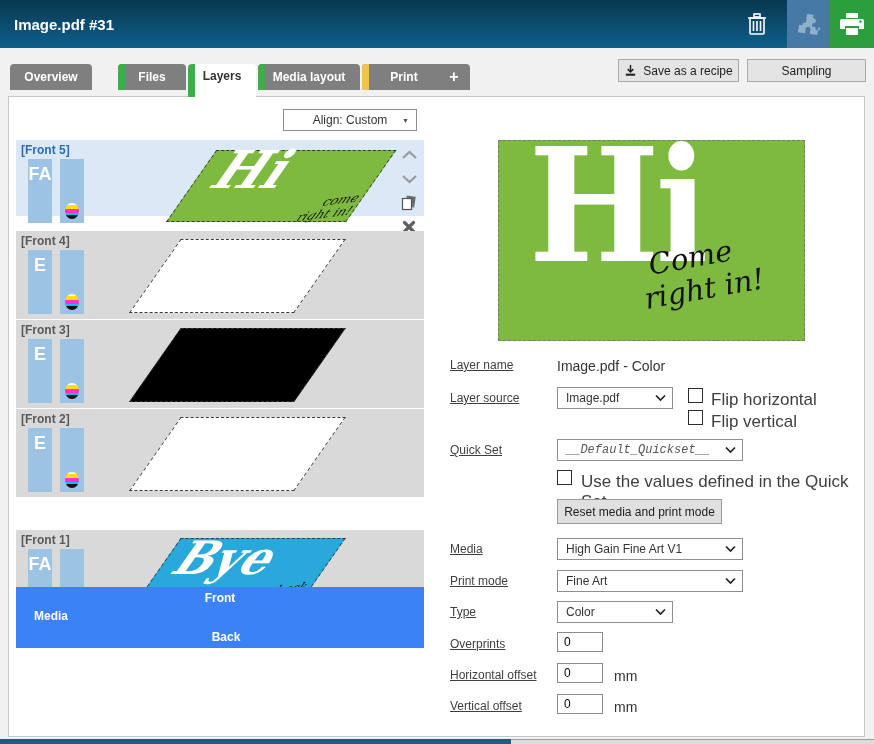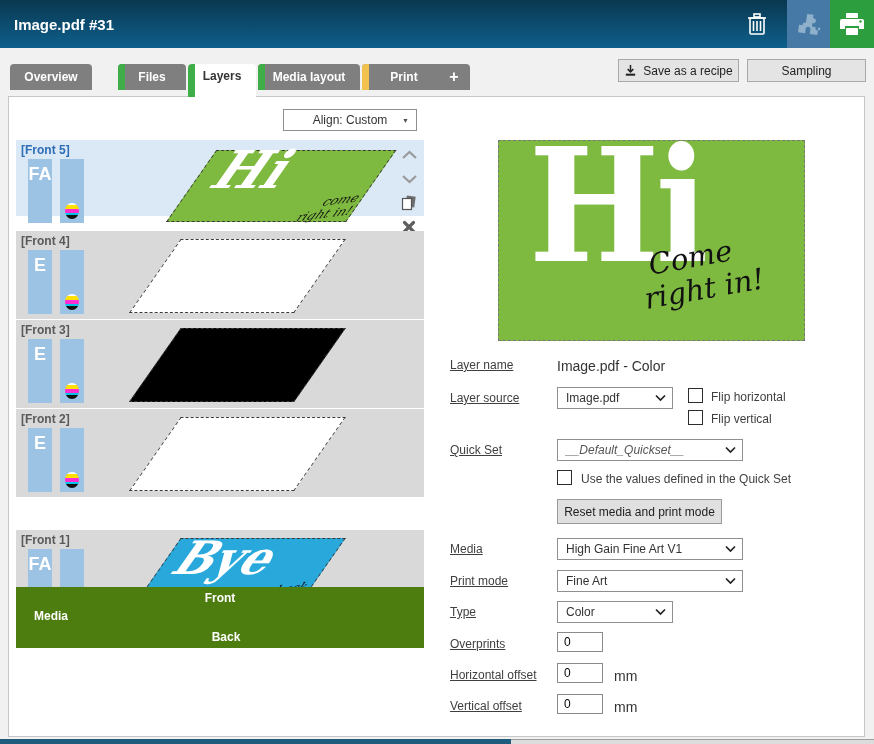--- a/index.html
+++ b/index.html
@@ -73,21 +73,21 @@
                     font-weight:bold; color:#fff; font-size:52px; }
   .thumb-script { position:absolute; right:2px; bottom:1px; font-family:"DejaVu Serif", serif;
                   font-style:italic; font-size:12px; color:#111; text-align:right;
                   transform:rotate(-8deg); line-height:1.05; white-space:pre-line; }
 
   .row-tools { position:absolute; right:3px; top:5px; width:24px; display:flex;
                flex-direction:column; align-items:center; gap:5px; }
   .tool { width:20px; height:19px; display:flex; align-items:center; justify-content:center; cursor:pointer; }
 
   
-  .media-bar { position:absolute; left:16px; top:587px; width:408px; height:61px; background:#4d7c0f; z-index:2; }
+  .media-bar { position:absolute; left:16px; top:587px; width:408px; height:61px; background:#3b82f6; z-index:2; }
   .media-bar div { position:absolute; color:#fff; font-weight:bold; font-size:12px; }
   .mb-front { top:4px; left:0; width:100%; text-align:center; }
   .mb-media { top:22px; left:18px; }
   .mb-back  { bottom:4px; left:0; width:100%; text-align:center;padding-left:12px; }
 
   
   .preview { position:absolute; left:498px; top:140px; width:307px; height:201px;
              background:#7fba40; border:1px dashed #777; z-index:2; }
   .pv-headline { position:absolute; left:30px; top:-28px; font-family:"DejaVu Serif", serif;
                  font-weight:bold; font-size:150px; color:#fff; letter-spacing:-4px;
@@ -96,21 +96,21 @@
                font-family:"DejaVu Serif", serif; font-style:italic; font-size:29px; color:#111;
                line-height:1.15; }
   .pv-script .l2 { margin-left:-10px; }
 
   
   .flabel { position:absolute; left:450px; font-size:12px; color:#3f3f3f; z-index:2;text-decoration:underline; }
   .fvalue { position:absolute; font-size:14px; color:#333; z-index:2; }
   .fselect { height:22px; padding-left:8px; padding-right:36px; z-index:2; }
   .fselect .chev { position:absolute; right:6px; top:6px; }
   .checkbox { position:absolute; width:15px; height:15px; border:1px solid #2c2c2c; background:#fff; cursor:pointer; z-index:2; }
-  .cblabel { position:absolute; font-size:12px; color:#3f3f3f; z-index:2; }
+  .cblabel { position:absolute; font-size:17px; color:#3f3f3f; z-index:2; }
   .finput { position:absolute; width:46px; height:20px; border:1px solid #8a8a8a; font-size:12px;
             padding:2px 6px; font-family:"Liberation Sans", sans-serif; z-index:2; }
   .reset-btn { position:absolute; left:557px; top:499px; width:165px; height:25px; background:#e0e0e0;
                border:1px solid #9a9a9a; font-size:12px; color:#222; cursor:pointer; z-index:2;
                font-family:"Liberation Sans", sans-serif; }
   .italic { font-style:italic; color:#555; }
 
   
   .strip-teal { position:absolute; left:0; top:739px; width:511px; height:5px; background:#1d5c7d; }
   .strip-gray { position:absolute; left:511px; top:739px; width:363px; height:5px; background:#dcdcdc; border-top:1px solid #9e9e9e; }
@@ -319,21 +319,21 @@
           <polyline points="1,1.5 5.5,6 10,1.5"></polyline>
         </svg>
     </span>
   </div>
   <div class="checkbox" style="left:688px; top:388px;"></div>
   <div class="cblabel" style="left:711px; top:390px;">Flip horizontal</div>
   <div class="checkbox" style="left:688px; top:410px;"></div>
   <div class="cblabel" style="left:711px; top:412px;">Flip vertical</div>
 
   <div class="flabel" style="top:443px;">Quick Set</div>
-  <div class="select fselect" style="left:557px; top:439px; width:186px;">
+  <div class="select fselect" style="left:557px; top:439px; width:186px;font-family:Liberation Mono, monospace;">
     <span class="italic">__Default_Quickset__</span>
     <span class="chev">
       <svg width="11" height="8" viewBox="0 0 11 8" fill="none" stroke="#222" stroke-width="1.7">
           <polyline points="1,1.5 5.5,6 10,1.5"></polyline>
         </svg>
     </span>
   </div>
 
   <div class="checkbox" style="left:557px; top:470px;"></div>
   <div class="cblabel" style="left:581px; top:472px;">Use the values defined in the Quick Set</div>

